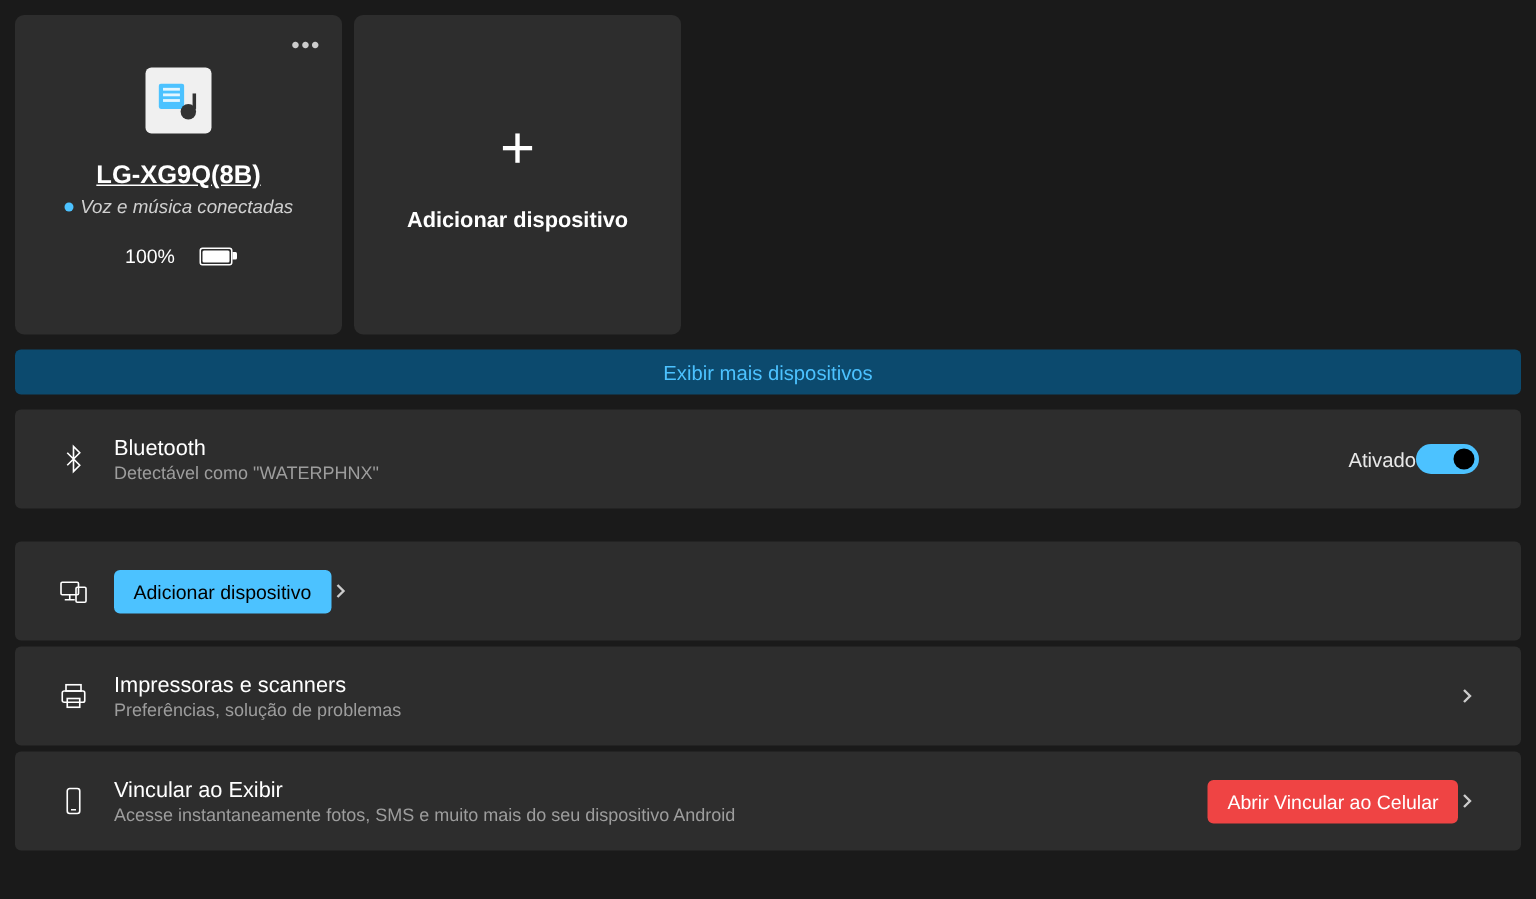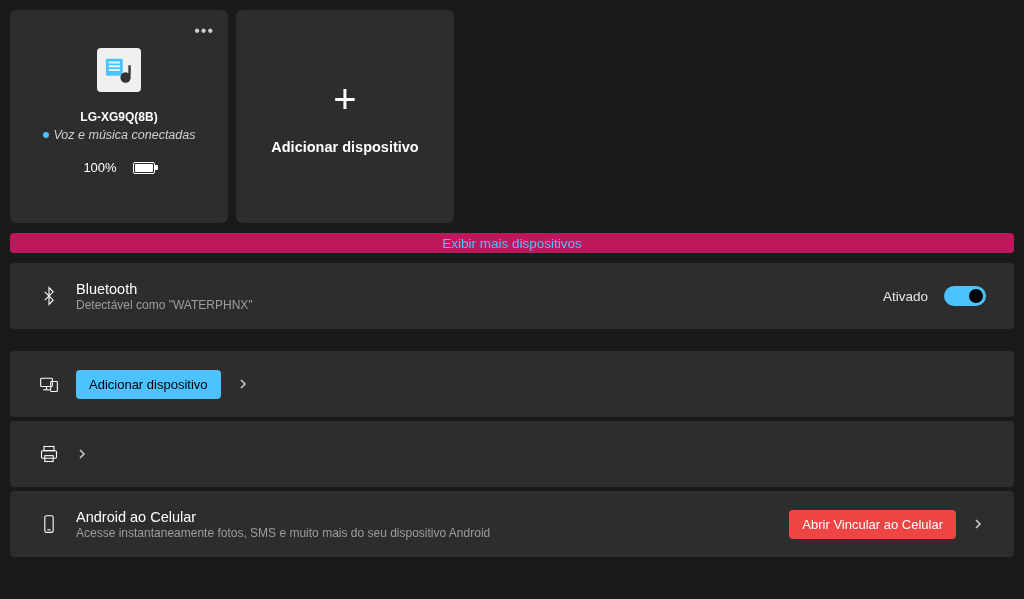--- a/index.html
+++ b/index.html
@@ -44,41 +44,41 @@
     height: 44px;
     background: #f0f0f0;
     border-radius: 4px;
     display: flex;
     align-items: center;
     justify-content: center;
     margin-bottom: 18px;
     margin-top: -10px;
   }
   .media-icon svg { width: 30px; height: 30px; }
-  .device-name { font-weight: 600; font-size: 12px; margin-bottom: 4px; }
+  .device-name { font-weight: 600; font-size: 17px; margin-bottom: 4px; text-decoration: underline; }
   .device-status { font-size: 12.5px; color: #d0d0d0; display: flex; align-items: center; gap: 5px; justify-content: center; font-style: italic; }
   .dot { width: 6px; height: 6px; background: #4cc2ff; border-radius: 50%; display: inline-block; }
   .battery-row { margin-top: 18px; font-size: 13px; display: flex; align-items: center; gap: 16px; justify-content: center; }
   .batt-icon { width: 22px; height: 12px; border: 1.5px solid #fff; border-radius: 2px; position: relative; }
   .batt-icon::after { content: ""; position: absolute; right: -4px; top: 2.5px; width: 2.5px; height: 5px; background: #fff; border-radius: 0 1px 1px 0; }
   .batt-fill { position: absolute; left: 1px; top: 1px; bottom: 1px; right: 1px; background: #fff; border-radius: 1px; }
 
   .add-card .plus {
     font-size: 40px;
     font-weight: 200;
     line-height: 1;
     color: #fff;
     margin-bottom: 20px;
   }
   .add-card .add-label { font-weight: 600; font-size: 14.5px; }
 
   .show-more {
-    background: #be185d;
+    background: #0c4a6e;
     border-radius: 4px;
-    height: 20px;
+    height: 30px;
     display: flex;
     align-items: center;
     justify-content: center;
     font-size: 13.5px;
     color: #4cc2ff;
     cursor: pointer;
     margin-bottom: 10px;
   }
 
   .setting-row {
@@ -91,21 +91,21 @@
     margin-bottom: 4px;
     gap: 16px;
     cursor: pointer;
   }
   .setting-row.first { margin-bottom: 22px; }
   .row-icon { width: 22px; height: 22px; display: flex; align-items: center; justify-content: center; flex-shrink: 0; }
   .row-icon svg { width: 20px; height: 20px; stroke: #fff; fill: none; stroke-width: 1.3; }
   .row-text { flex: 1; }
   .row-title { font-size: 14.5px; color: #fff; }
   .row-sub { font-size: 12px; color: #9d9d9d; margin-top: 1px; }
-  .row-right { display: flex; align-items: center; gap: 16px; }
+  .row-right { display: flex; align-items: center; gap: 0; }
   .state-label { font-size: 13.5px; color: #e8e8e8; }
   .toggle {
     width: 42px; height: 20px; background: #4cc2ff; border-radius: 10px;
     position: relative; cursor: pointer;
   }
   .toggle::after {
     content: ""; position: absolute; right: 3px; top: 3px;
     width: 14px; height: 14px; background: #000; border-radius: 50%;
   }
   .btn-accent {
@@ -196,38 +196,42 @@
 </div>
 
 <div class="setting-row">
   <div class="row-icon">
     <svg viewBox="0 0 24 24">
       <rect x="6" y="3" width="12" height="5"></rect>
       <rect x="3" y="8" width="18" height="9" rx="1.5"></rect>
       <rect x="7" y="14" width="10" height="7"></rect>
     </svg>
   </div>
+  <div class="row-text">
+    <div class="row-title">Impressoras e scanners</div>
+    <div class="row-sub">Preferências, solução de problemas</div>
+  </div>
   <div class="row-right">
     <span class="chevron">
       <svg viewBox="0 0 12 12">
           <path d="M4 2l4 4-4 4"></path>
         </svg>
     </span>
   </div>
 </div>
 
 <div class="setting-row">
   <div class="row-icon">
     <svg viewBox="0 0 24 24">
       <rect x="7" y="2" width="10" height="20" rx="2"></rect>
       <line x1="10" y1="19" x2="14" y2="19"></line>
     </svg>
   </div>
   <div class="row-text">
-    <div class="row-title">Android ao Celular</div>
+    <div class="row-title">Vincular ao Exibir</div>
     <div class="row-sub">Acesse instantaneamente fotos, SMS e muito mais do seu dispositivo Android</div>
   </div>
   <div class="row-right">
     <button class="btn-ghost">Abrir Vincular ao Celular</button>
     <span class="chevron">
       <svg viewBox="0 0 12 12">
           <path d="M4 2l4 4-4 4"></path>
         </svg>
     </span>
   </div>

